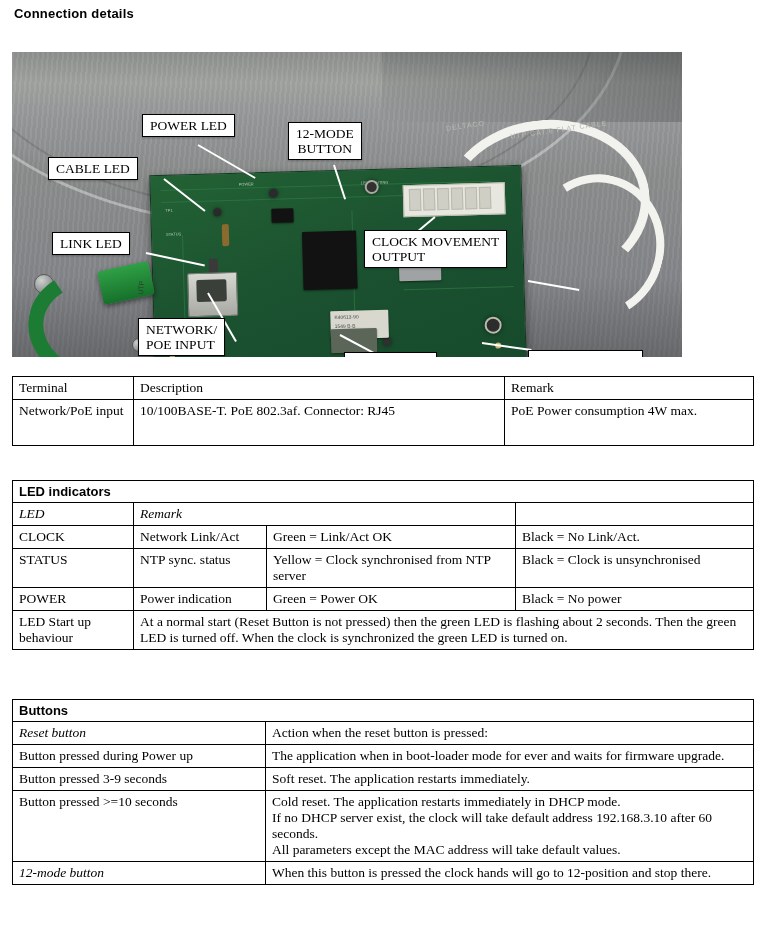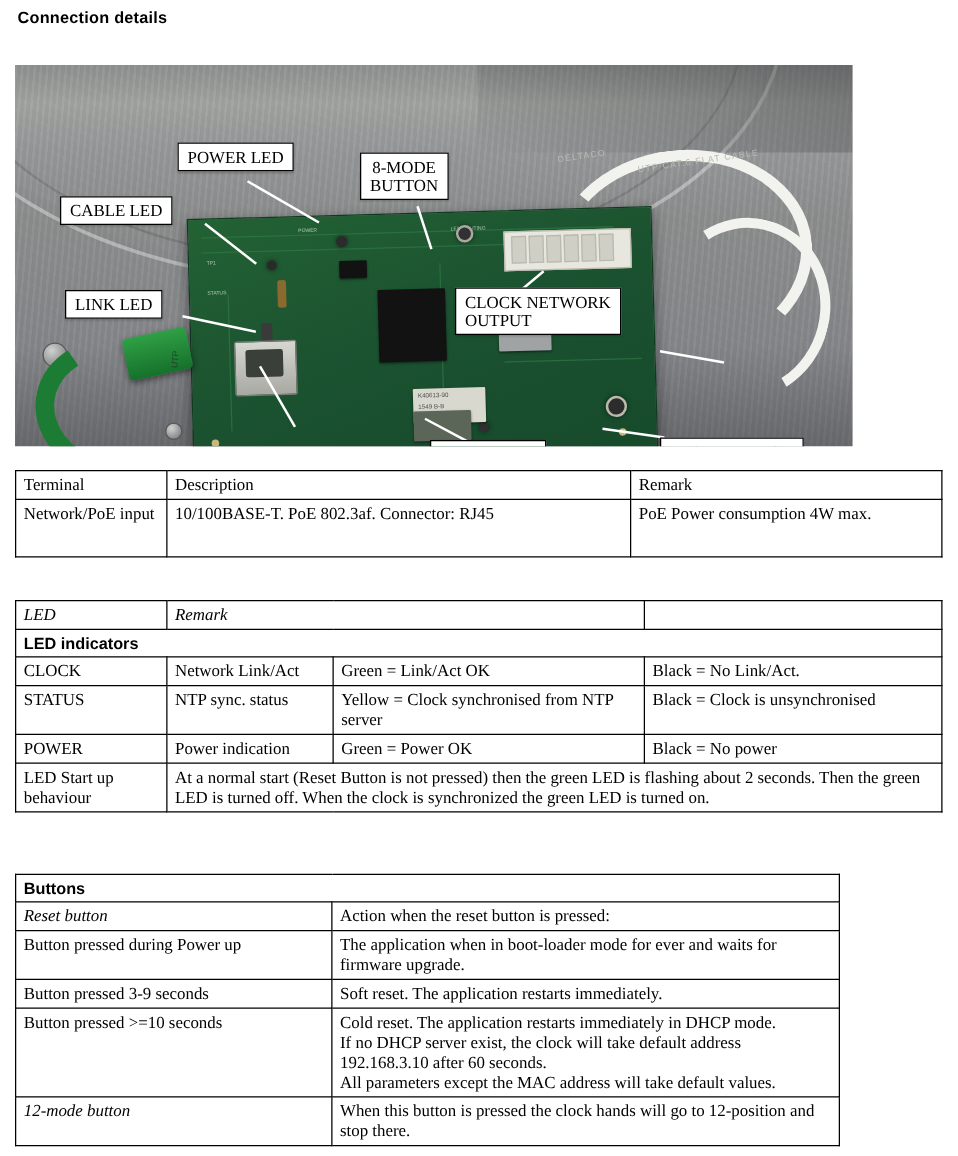--- a/index.html
+++ b/index.html
@@ -253,21 +253,21 @@
   #led-table .section-head {
     font-family: "Liberation Sans", sans-serif;
     font-weight: bold;
     font-size: 13px;
   }
   #led-table .ital { font-style: italic; }
   #led-table td.c1 { width: 108px; }
   #led-table td.c2 { width: 120px; }
   #led-table td.c3 { width: 236px; }
 
-  #buttons-table { left: 12px; top: 699px; width: 660px; }
+  #buttons-table { left: 12px; top: 699px; width: 742px; }
   #buttons-table .section-head {
     font-family: "Liberation Sans", sans-serif;
     font-weight: bold;
     font-size: 13px;
   }
   #buttons-table .ital { font-style: italic; }
   #buttons-table td.c1 { width: 240px; }
 </style>
 </head>
 <body>
@@ -351,28 +351,30 @@
     <div class="leader" style="left:380px; top:200px; width:56px; transform:rotate(-40deg);"></div>
     <div class="leader" style="left:516px; top:228px; width:52px; transform:rotate(10deg);"></div>
     <div class="leader" style="left:196px; top:240px; width:56px; transform:rotate(60deg);"></div>
     <div class="leader" style="left:328px; top:282px; width:38px; transform:rotate(28deg);"></div>
     <div class="leader" style="left:470px; top:290px; width:50px; transform:rotate(8deg);"></div>
 
     <div class="callout" style="left:36px; top:105px;">CABLE LED</div>
 
     <div class="callout" style="left:130px; top:62px;">POWER LED</div>
 
-    <div class="callout" style="left:276px; top:70px; text-align:center;">8-MODE
+    <div class="callout" style="left:276px; top:70px; text-align:center;">12-MODE
 BUTTON</div>
 
     <div class="callout" style="left:40px; top:180px;">LINK LED</div>
 
-    <div class="callout" style="left:352px; top:178px;">CLOCK NETWORK
+    <div class="callout" style="left:352px; top:178px;">CLOCK MOVEMENT
 OUTPUT</div>
 
+    <div class="callout" style="left:126px; top:266px;">NETWORK/
+POE INPUT</div>
 
     <div class="callout" style="left:332px; top:300px;">POWER LED</div>
 
     <div class="callout" style="left:516px; top:298px;">RESET BUTTON</div>
   </div>
 
   <table class="tbl" id="terminal-table">
     <tbody>
       <tr>
         <td>Terminal</td>
@@ -383,26 +385,26 @@
         <td>Network/PoE input</td>
         <td>10/100BASE-T. PoE 802.3af. Connector: RJ45</td>
         <td>PoE Power consumption 4W max.</td>
       </tr>
     </tbody>
   </table>
 
   <table class="tbl" id="led-table">
     <tbody>
       <tr>
+        <td colspan="4" class="section-head">LED indicators</td>
+      </tr>
+      <tr>
         <td class="c1 ital">LED</td>
         <td class="c2 ital" colspan="2">Remark</td>
         <td></td>
-      </tr>
-      <tr>
-        <td colspan="4" class="section-head">LED indicators</td>
       </tr>
       <tr>
         <td class="c1">CLOCK</td>
         <td class="c2">Network Link/Act</td>
         <td class="c3">Green = Link/Act OK</td>
         <td>Black = No Link/Act.</td>
       </tr>
       <tr>
         <td class="c1">STATUS</td>
         <td class="c2">NTP sync. status</td>

